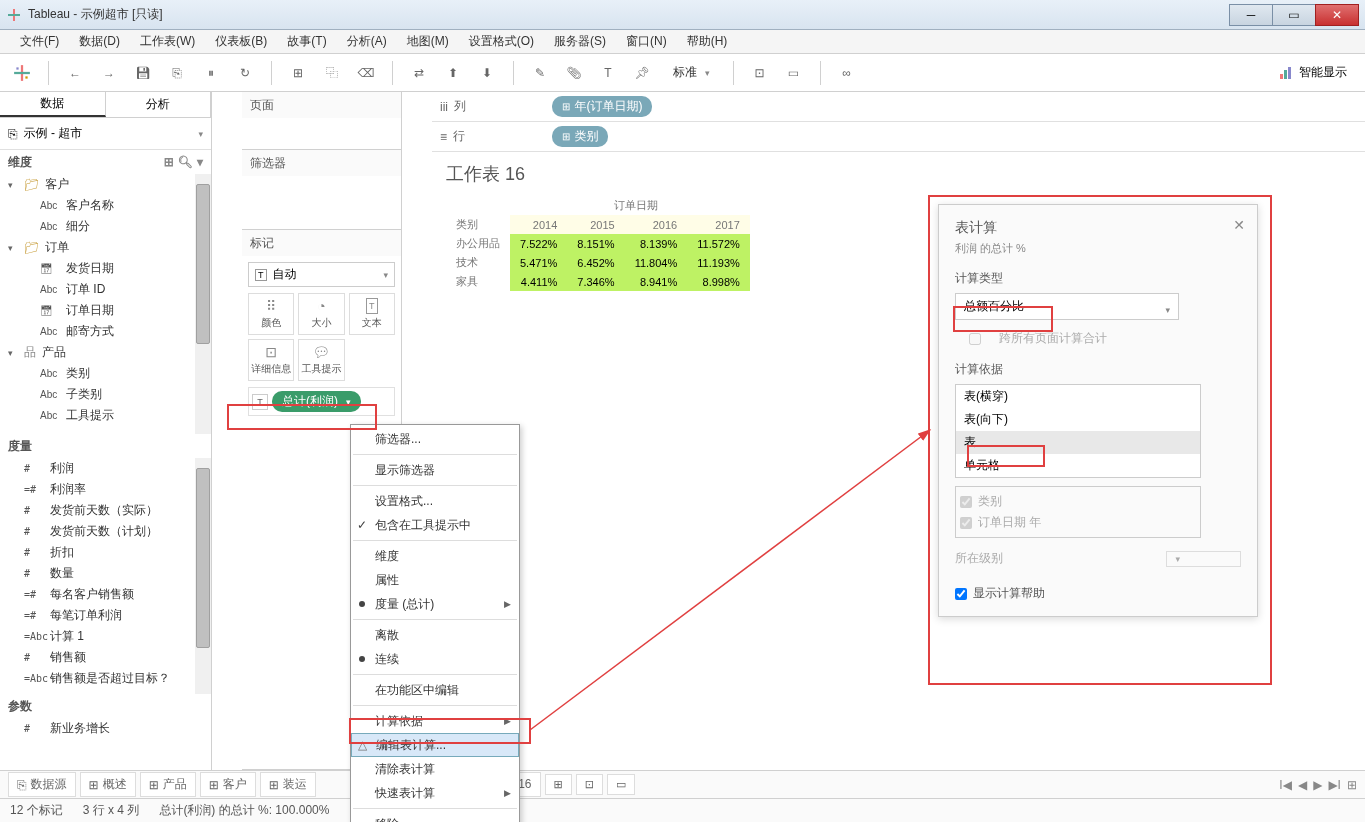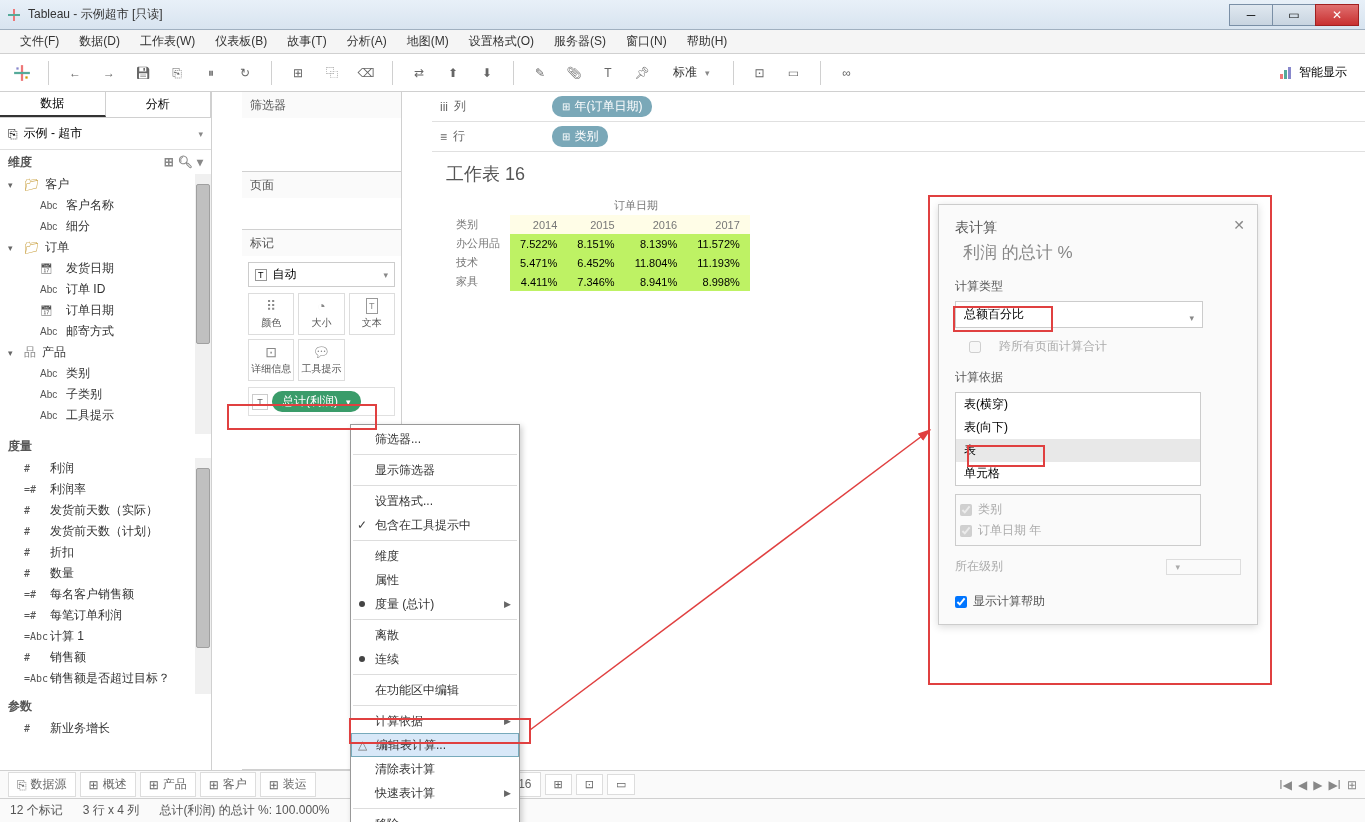--- a/index.html
+++ b/index.html
@@ -88,24 +88,24 @@
 .context-menu .cm-item { height: 24px; display: flex; align-items: center; padding: 0 24px 0 24px; cursor: pointer; position: relative; color: #333; }
 .context-menu .cm-item.hl { background: #d8e8f8; border: 1px solid #7ab; }
 .context-menu .cm-sep { height: 1px; background: #ddd; margin: 3px 2px; }
 .context-menu .cm-check { position: absolute; left: 6px; color: #444; }
 .context-menu .cm-radio { position: absolute; left: 8px; width: 6px; height: 6px; border-radius: 50%; background: #444; }
 .context-menu .cm-arrow { position: absolute; right: 8px; font-size: 9px; color: #666; }
 
 
 .dialog { position: absolute; background: #fafafa; border: 1px solid #ccc; box-shadow: 0 2px 8px rgba(0,0,0,0.15); padding: 14px 16px; }
 .dialog .dlg-title { font-size: 14px; color: #555; margin-bottom: 4px; }
-.dialog .dlg-subtitle { font-size: 17px; color: #888; margin-bottom: 14px; margin-left: 8px; }
+.dialog .dlg-subtitle { font-size: 11px; color: #888; margin-bottom: 14px; }
 .dialog .dlg-close { position: absolute; right: 12px; top: 12px; cursor: pointer; color: #888; font-size: 14px; }
 .dialog .dlg-section-label { color: #555; margin-bottom: 6px; }
-.dialog .dlg-select { border: 1px solid #ccc; padding: 4px 8px; background: #fff; display: flex; align-items: flex-end; width: 248px; margin-bottom: 10px; }
+.dialog .dlg-select { border: 1px solid #ccc; padding: 4px 8px; background: #fff; display: flex; align-items: flex-end; width: 224px; margin-bottom: 10px; }
 .dialog .dlg-select .arrow-down { margin-left: auto; font-size: 9px; color: #888; }
 .dialog .dlg-checkbox { display: flex; align-items: center; gap: 18px; color: #aaa; margin-bottom: 14px; margin-left: 14px; }
 .dialog .listbox { border: 1px solid #ccc; background: #fff; width: 246px; }
 .dialog .lb-item { padding: 3px 8px; cursor: pointer; }
 .dialog .lb-item.sel { background: #e8e8e8; }
 .dialog .lb-item.bold { font-weight: bold; }
 .dialog .dimlist { border: 1px solid #ccc; background: #fafafa; width: 246px; padding: 4px; margin-top: 8px; }
 .dialog .dimlist .di { display: flex; align-items: center; gap: 6px; padding: 2px 0; color: #aaa; }
 .dialog .level-row { margin-top: 12px; display: flex; align-items: center; color: #aaa; gap: 8px; }
 .dialog .show-help { margin-top: 18px; display: flex; align-items: center; gap: 6px; color: #555; }
@@ -338,25 +338,25 @@
       </div>
     <div class="tree" style="flex:0 0 30px;">
       <div class="tree-item indent-1">
           <span class="type-icon measure-icon">#</span>
           <span class="item-label">新业务增长</span>
         </div>
     </div>
   </div>
 
   <div class="mid-panels">
+    <div class="panel" style="height:58px">
+        <div class="panel-header">页面</div>
+      </div>
     <div class="panel" style="height:80px">
         <div class="panel-header">筛选器</div>
-      </div>
-    <div class="panel" style="height:58px">
-        <div class="panel-header">页面</div>
       </div>
     <div class="panel" style="flex:1">
       <div class="panel-header">标记</div>
       <div class="panel-body">
         <div class="marks-dropdown">
           <span style="border:1px solid #999;padding:0 2px;font-size:9px">T</span>
           <span>自动</span>
             <span class="arrow-down">▾</span>
         </div>
         <div class="marks-grid">

